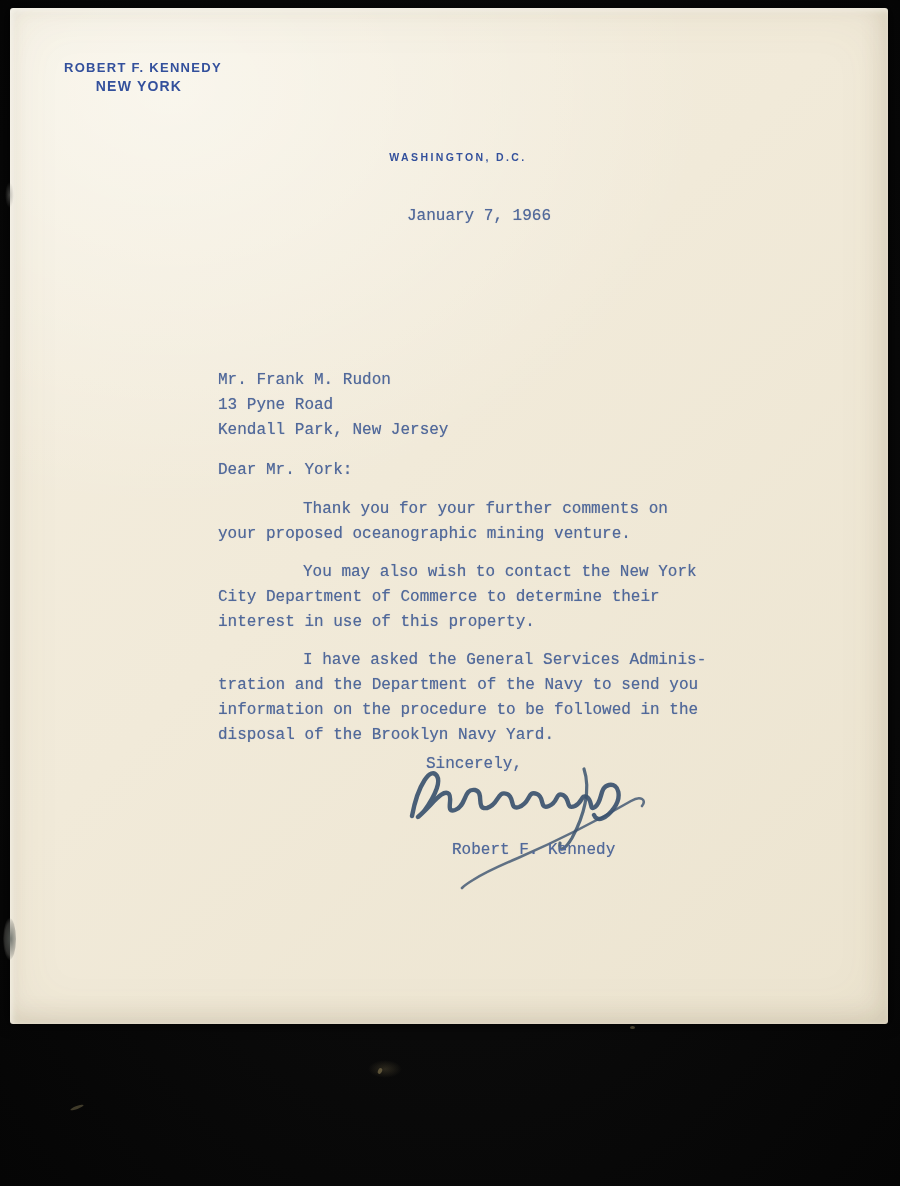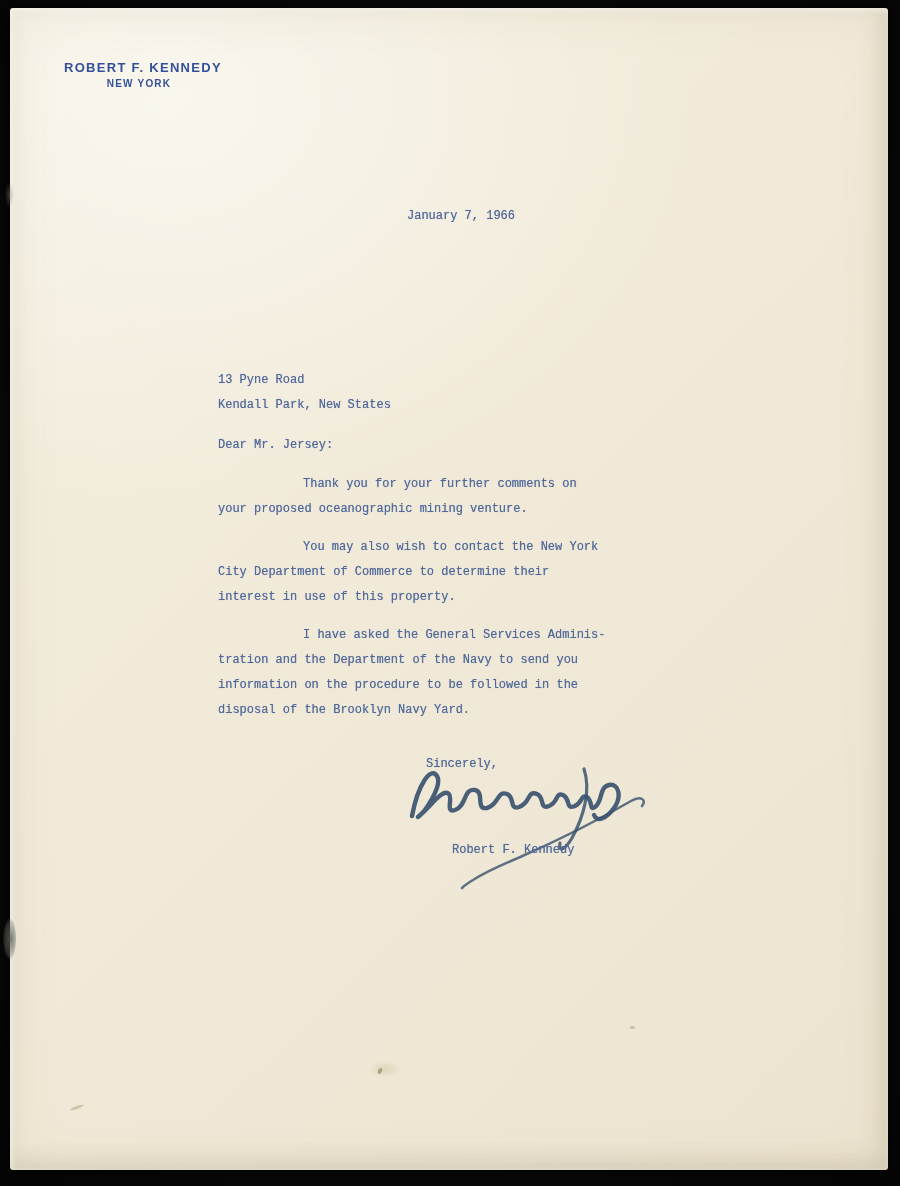--- a/index.html
+++ b/index.html
@@ -10,62 +10,62 @@
     font-family:"Liberation Sans", sans-serif;
     overflow:hidden;
   }
   .photo{
     position:absolute;inset:0;
     background:radial-gradient(ellipse at 50% 45%, #101010 0%, #050505 100%);
   }
   
   .paper{
     position:absolute;
-    left:10px;top:8px;width:878px;height:1162px;
+    left:10px;top:8px;width:878px;height:1016px;
     background:
       radial-gradient(ellipse 900px 700px at 18% 8%, rgba(255,255,252,.5) 0%, rgba(255,255,252,0) 60%),
       linear-gradient(135deg, #f4eedf 0%, #f1ead9 45%, #ece4d0 100%);
     border-radius:3px;
     box-shadow:
       inset 2px 2px 6px rgba(255,255,250,.6),
       inset -5px -7px 22px rgba(110,95,60,.16),
       inset 0 0 55px rgba(120,105,70,.08),
       0 0 14px rgba(0,0,0,.9);
   }
   
   .sender{
     position:absolute;left:54px;top:52px;width:150px;
     text-align:center;color:#33509c;
   }
   .sender-name{
     font-size:13px;font-weight:bold;letter-spacing:1.3px;white-space:nowrap;
   }
   .sender-state{
-    font-size:10px;font-weight:bold;letter-spacing:1.2px;margin-top:3px;
+    font-size:14px;font-weight:bold;letter-spacing:1.2px;margin-top:3px;
   }
   .lh-title{
     position:absolute;top:97px;left:9px;width:100%;
     text-align:center;
     font-family:"DejaVu Serif", serif;
     font-weight:bold;
     font-size:33px;
     color:#2e4b94;
     text-shadow:0 0 1px rgba(46,75,148,.55);
     letter-spacing:0px;
   }
   .lh-sub{
     position:absolute;top:143px;left:9px;width:100%;
     text-align:center;
     font-size:10.5px;font-weight:bold;letter-spacing:2.4px;
     color:#33509c;
   }
   
   .tw{
     font-family:"Liberation Mono", monospace;
-    font-size:12px;
+    font-size:16px;
     line-height:25px;
     color:#51699a;
     text-shadow:0 0 0.7px rgba(81,105,154,.65);
   }
   .date{
     position:absolute;left:397px;top:196px;white-space:nowrap;
   }
   .body-block{
     position:absolute;left:208px;top:360px;width:512px;
   }
@@ -131,29 +131,31 @@
 
 <div class="photo">
 
   <div class="paper">
 
     <div class="sender">
       <div class="sender-name">ROBERT F. KENNEDY</div>
       <div class="sender-state">NEW YORK</div>
     </div>
 
+    <div class="lh-sub">WASHINGTON, D.C.</div>
 
     <div class="tw date">January 7, 1966</div>
 
     <div class="tw body-block">
       <div class="addr">
+        <div>Mr. Frank M. Rudon</div>
         <div>13 Pyne Road</div>
-        <div>Kendall Park, New States</div>
+        <div>Kendall Park, New Jersey</div>
       </div>
-      <div class="salutation">Dear Mr. Jersey:</div>
+      <div class="salutation">Dear Mr. York:</div>
       <div class="para">Thank you for your further comments on
 your proposed oceanographic mining venture.</div>
       <div class="para">You may also wish to contact the New York
 City Department of Commerce to determine their
 interest in use of this property.</div>
       <div class="para">I have asked the General Services Adminis-
 tration and the Department of the Navy to send you
 information on the procedure to be followed in the
 disposal of the Brooklyn Navy Yard.</div>
     </div>

